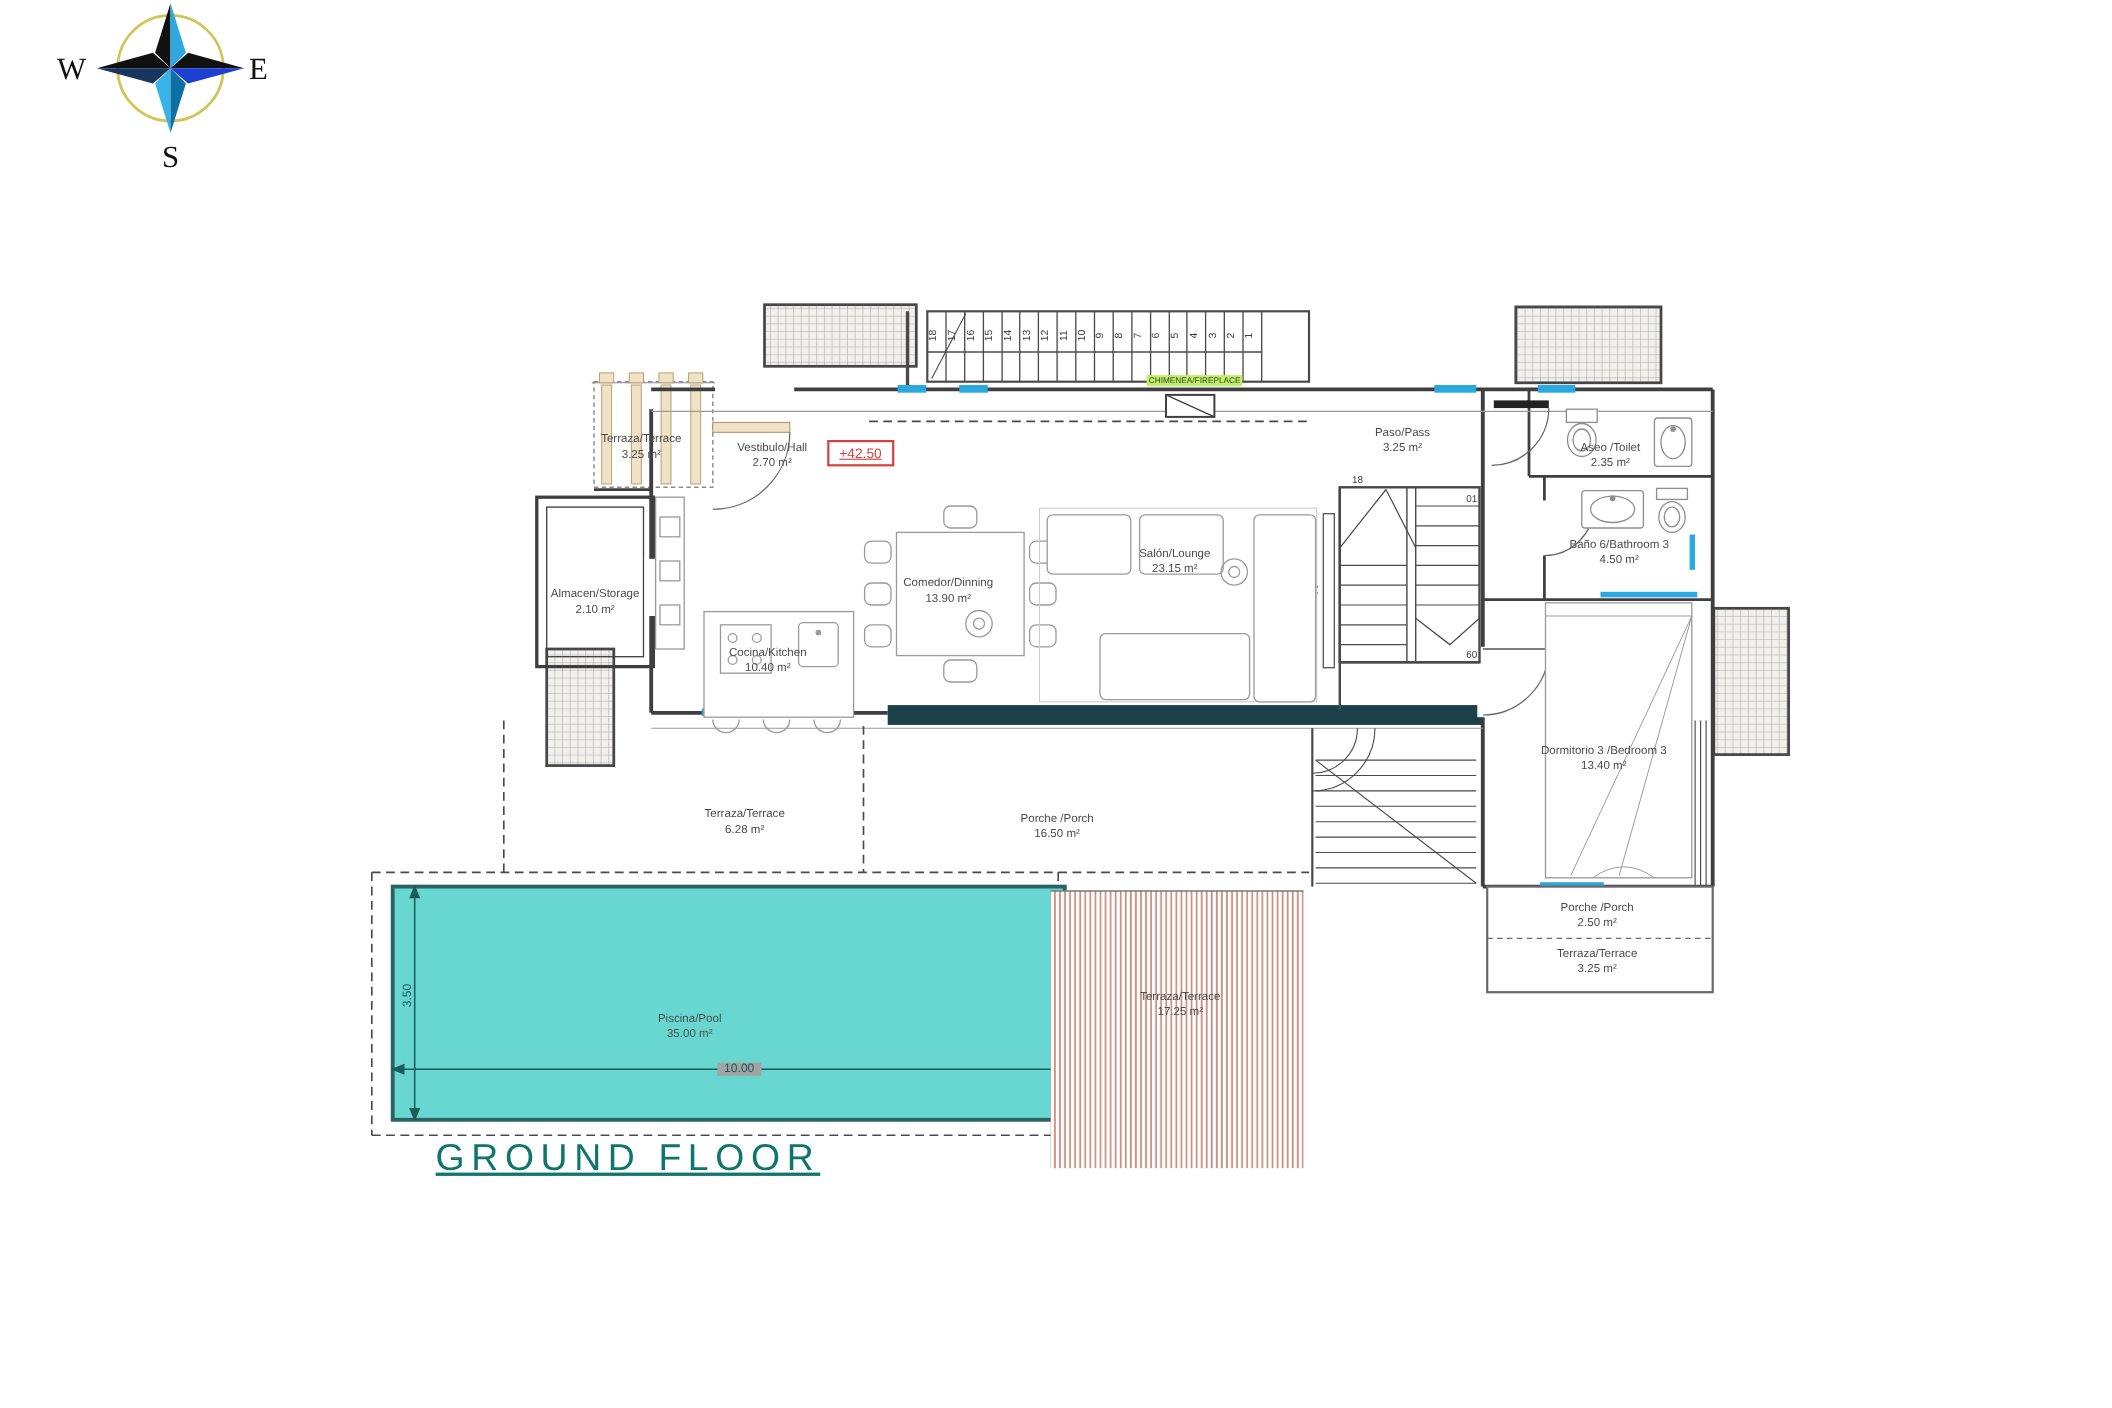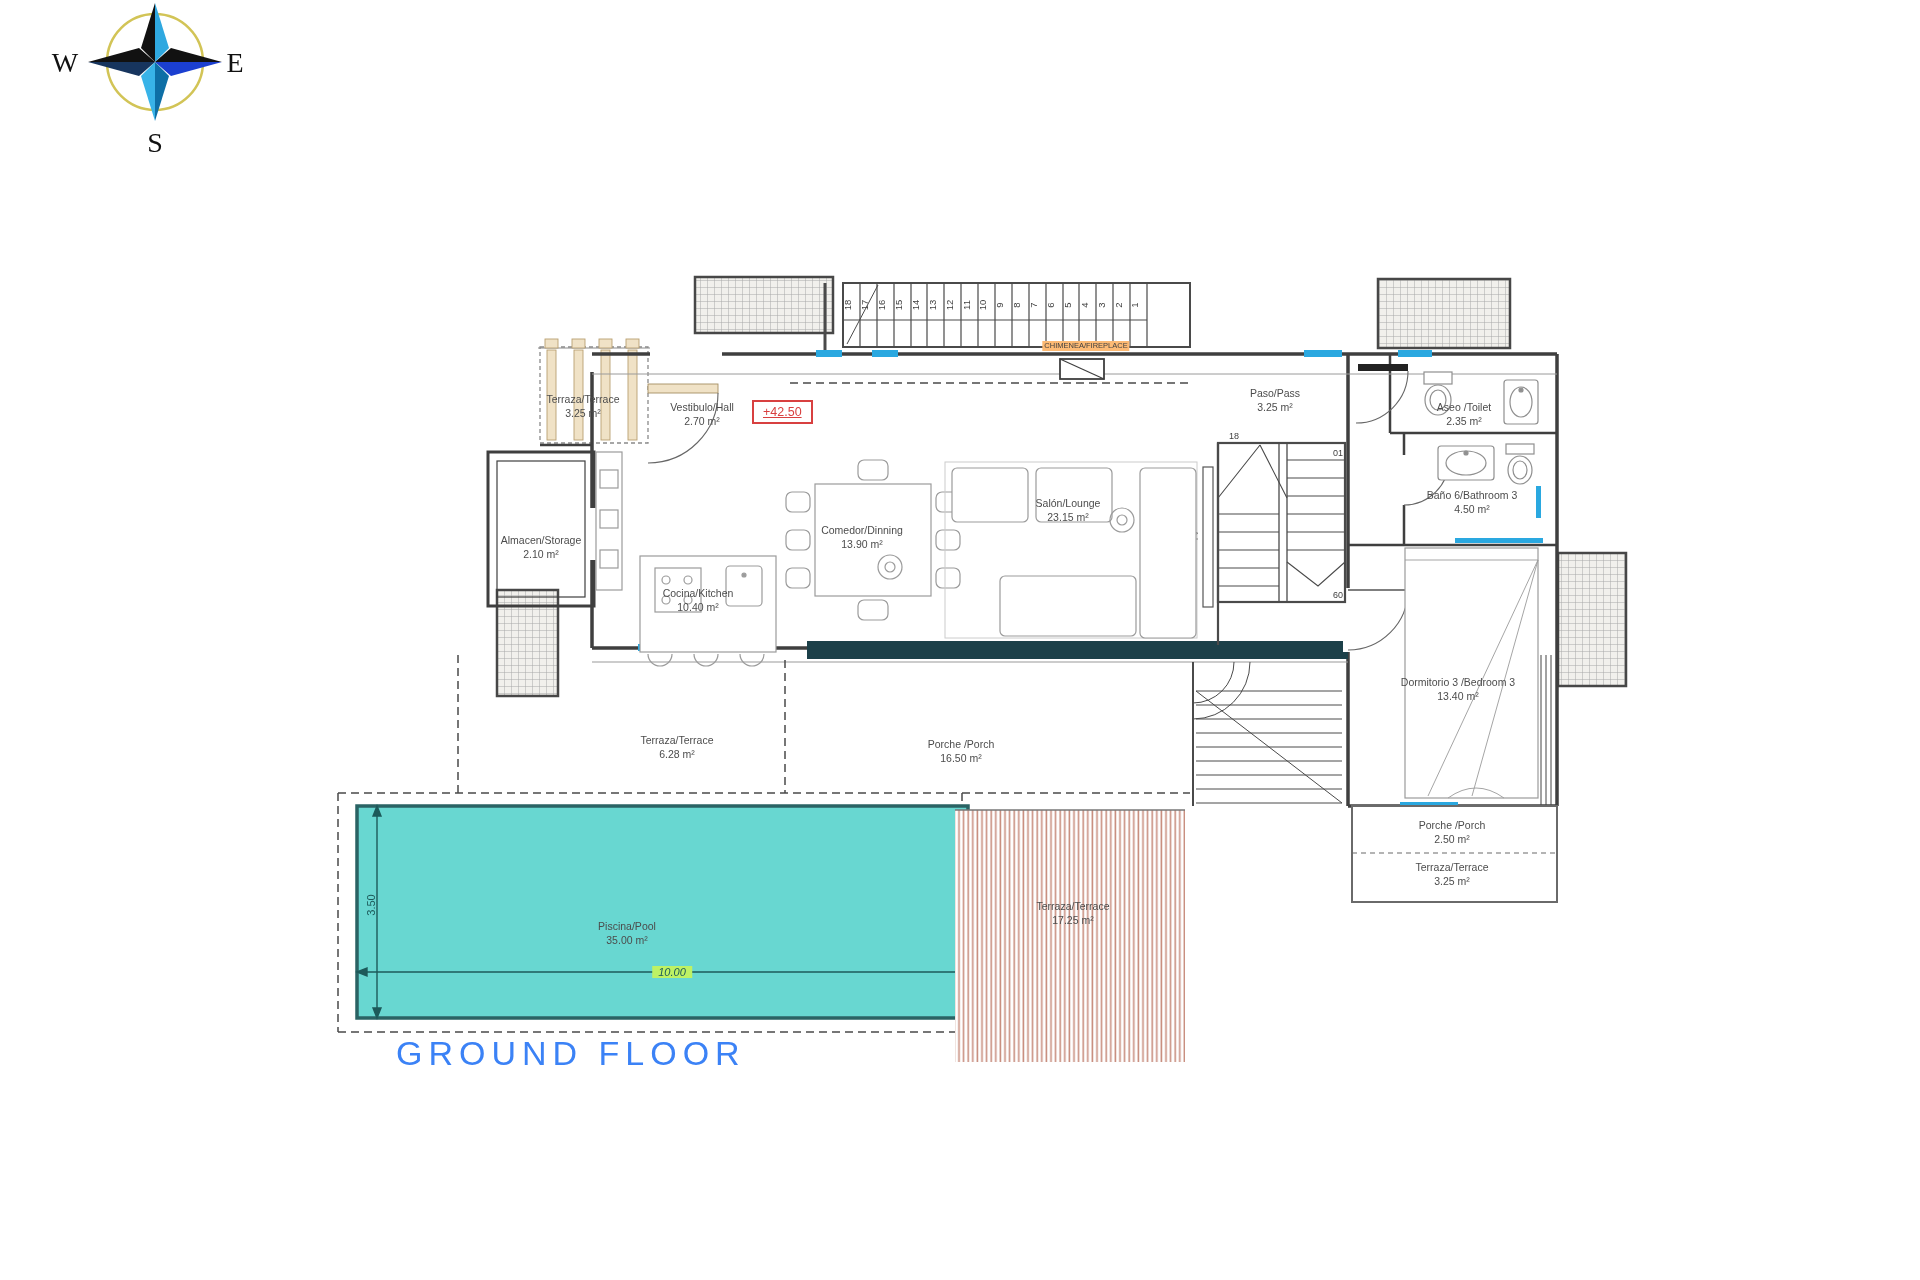--- a/index.html
+++ b/index.html
@@ -2,28 +2,28 @@
 <html><head>
 <meta charset="utf-8">
 <style>
   html,body{margin:0;padding:0;background:#fff;}
   .canvas{position:relative;width:1920px;height:1280px;background:#ffffff;overflow:hidden;
           font-family:"Liberation Sans",sans-serif;}
   svg.plan{position:absolute;left:0;top:0;}
   .label{position:absolute;transform:translateX(-50%);text-align:center;
          font:10.5px/1.3 "Liberation Sans",sans-serif;color:#4c4c4c;white-space:nowrap;z-index:4;}
   .label .nm,.label .ar{display:block;}
-  .label--tiny{font-size:7.5px;background:#fdba74;padding:0 2px;z-index:6;color:#3f3f3f;}
+  .label--tiny{font-size:7.5px;background:#bef264;padding:0 2px;z-index:6;color:#3f3f3f;}
   .level-box{position:absolute;left:752px;top:400px;border:2px solid #d84040;color:#d84040;
              font:12.5px "Liberation Sans",sans-serif;padding:3px 9px;background:#fff;z-index:5;text-decoration:underline;}
   .dim{position:absolute;font:11px "Liberation Sans",sans-serif;color:#1d5a5a;z-index:4;}
   .dim--v{transform:translate(-50%,-50%) rotate(-90deg);}
-  .dim--h{transform:translate(-50%,-50%);background:#bef264;padding:0 6px;font-style:italic;}
+  .dim--h{transform:translate(-50%,-50%);background:#a3a3a3;padding:0 6px;}
   .floor-title{position:absolute;left:396px;top:1034px;font:34px "Liberation Sans",sans-serif;
-               letter-spacing:6px;color:#3b82f6;z-index:4;}
+               letter-spacing:6px;color:#0f766e;z-index:4;text-decoration:underline;}
   .watermark{position:absolute;left:818px;top:616px;font:700 42px "Liberation Sans",sans-serif;
              letter-spacing:2px;color:#7f8c8c;opacity:.5;z-index:6;}
 </style>
 </head>
 <body>
 
 <div class="canvas">
 
 <svg class="plan" width="1920" height="1280" viewBox="0 0 1920 1280">
   <defs>

